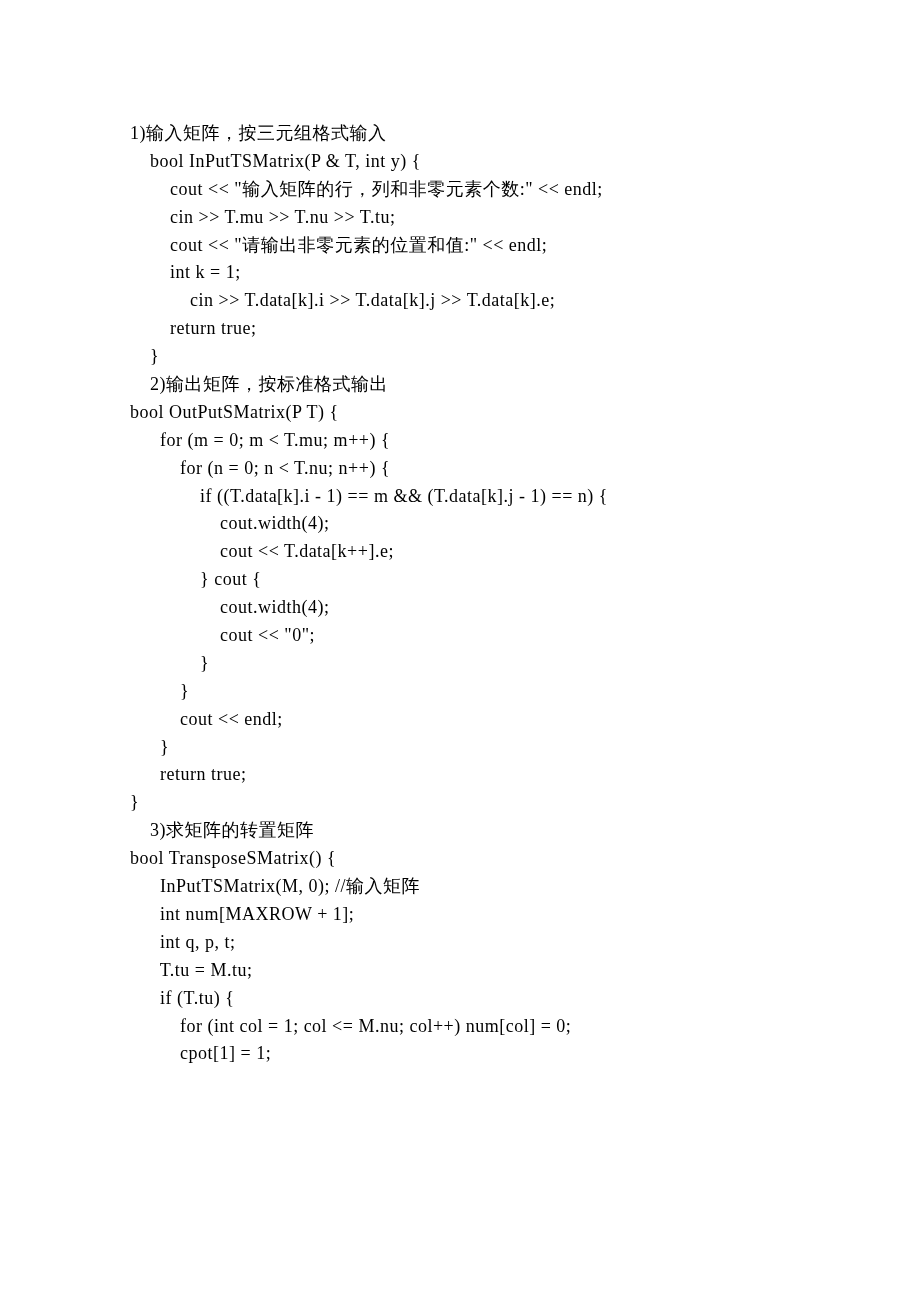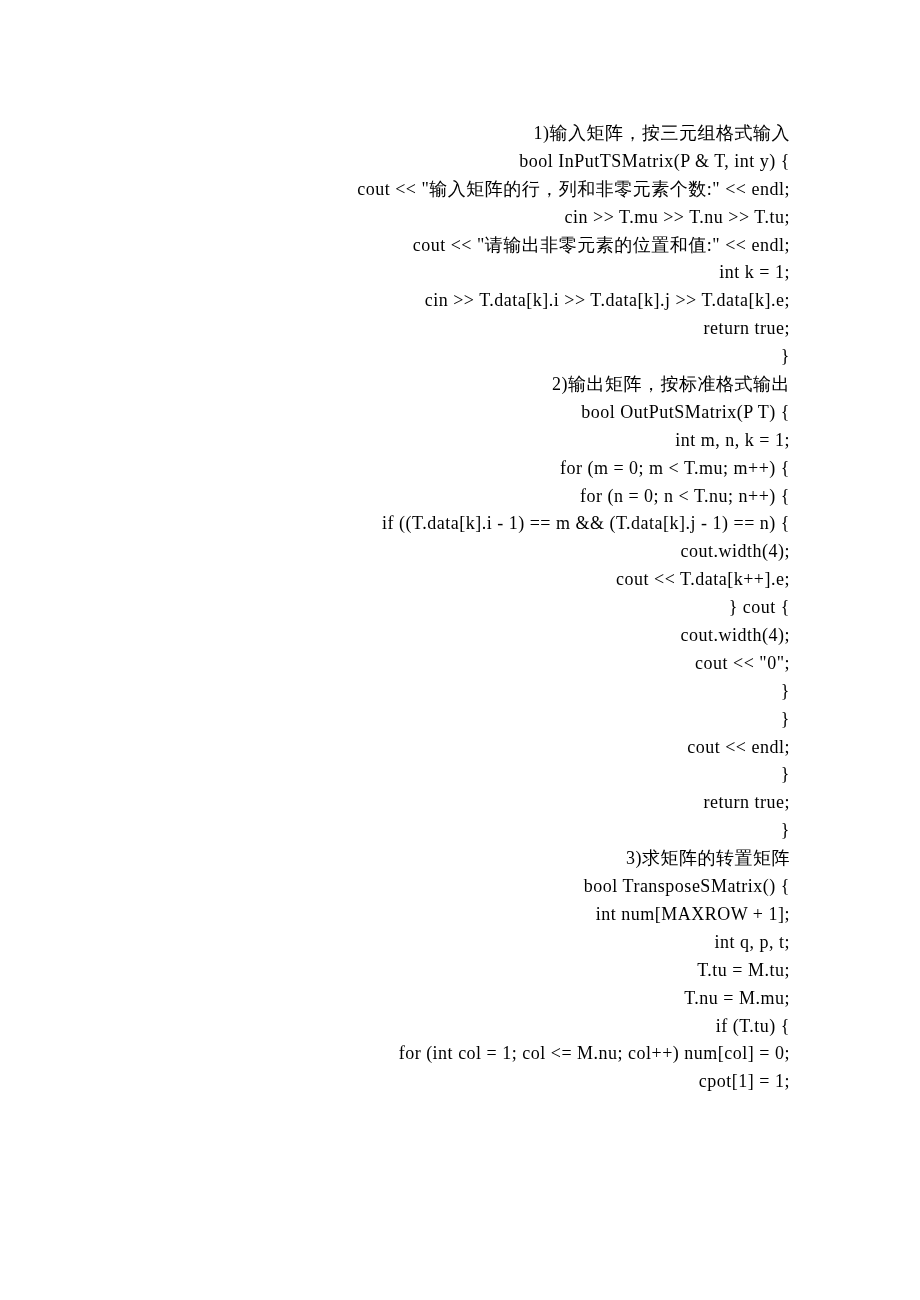--- a/index.html
+++ b/index.html
@@ -11,55 +11,53 @@
     font-size: 18px;
     color: #000;
     line-height: 1.55;
     letter-spacing: 0.5px;
   }
   .page {
     padding: 120px 130px 80px 130px;
   }
   .line {
     white-space: pre;
-    text-align: right;
   }
 </style>
 </head>
 <body>
 
 <div class="page">
   <div class="line">1)输入矩阵，按三元组格式输入</div>
   <div class="line">    bool InPutTSMatrix(P &amp; T, int y) {</div>
   <div class="line">        cout &lt;&lt; "输入矩阵的行，列和非零元素个数:" &lt;&lt; endl;</div>
   <div class="line">        cin &gt;&gt; T.mu &gt;&gt; T.nu &gt;&gt; T.tu;</div>
   <div class="line">        cout &lt;&lt; "请输出非零元素的位置和值:" &lt;&lt; endl;</div>
   <div class="line">        int k = 1;</div>
   <div class="line">            cin &gt;&gt; T.data[k].i &gt;&gt; T.data[k].j &gt;&gt; T.data[k].e;</div>
   <div class="line">        return true;</div>
   <div class="line">    }</div>
   <div class="line">    2)输出矩阵，按标准格式输出</div>
   <div class="line">bool OutPutSMatrix(P T) {</div>
-  <div class="line">      int m, n, k = 1;</div>
   <div class="line">      for (m = 0; m &lt; T.mu; m++) {</div>
   <div class="line">          for (n = 0; n &lt; T.nu; n++) {</div>
   <div class="line">              if ((T.data[k].i - 1) == m &amp;&amp; (T.data[k].j - 1) == n) {</div>
   <div class="line">                  cout.width(4);</div>
   <div class="line">                  cout &lt;&lt; T.data[k++].e;</div>
   <div class="line">              } cout {</div>
   <div class="line">                  cout.width(4);</div>
   <div class="line">                  cout &lt;&lt; "0";</div>
   <div class="line">              }</div>
   <div class="line">          }</div>
   <div class="line">          cout &lt;&lt; endl;</div>
   <div class="line">      }</div>
   <div class="line">      return true;</div>
   <div class="line">}</div>
   <div class="line">    3)求矩阵的转置矩阵</div>
   <div class="line">bool TransposeSMatrix() {</div>
+  <div class="line">      InPutTSMatrix(M, 0); //输入矩阵</div>
   <div class="line">      int num[MAXROW + 1];</div>
   <div class="line">      int q, p, t;</div>
   <div class="line">      T.tu = M.tu;</div>
-  <div class="line">      T.nu = M.mu;</div>
   <div class="line">      if (T.tu) {</div>
   <div class="line">          for (int col = 1; col &lt;= M.nu; col++) num[col] = 0;</div>
   <div class="line">          cpot[1] = 1;</div>
 </div>
 
 </body></html>

